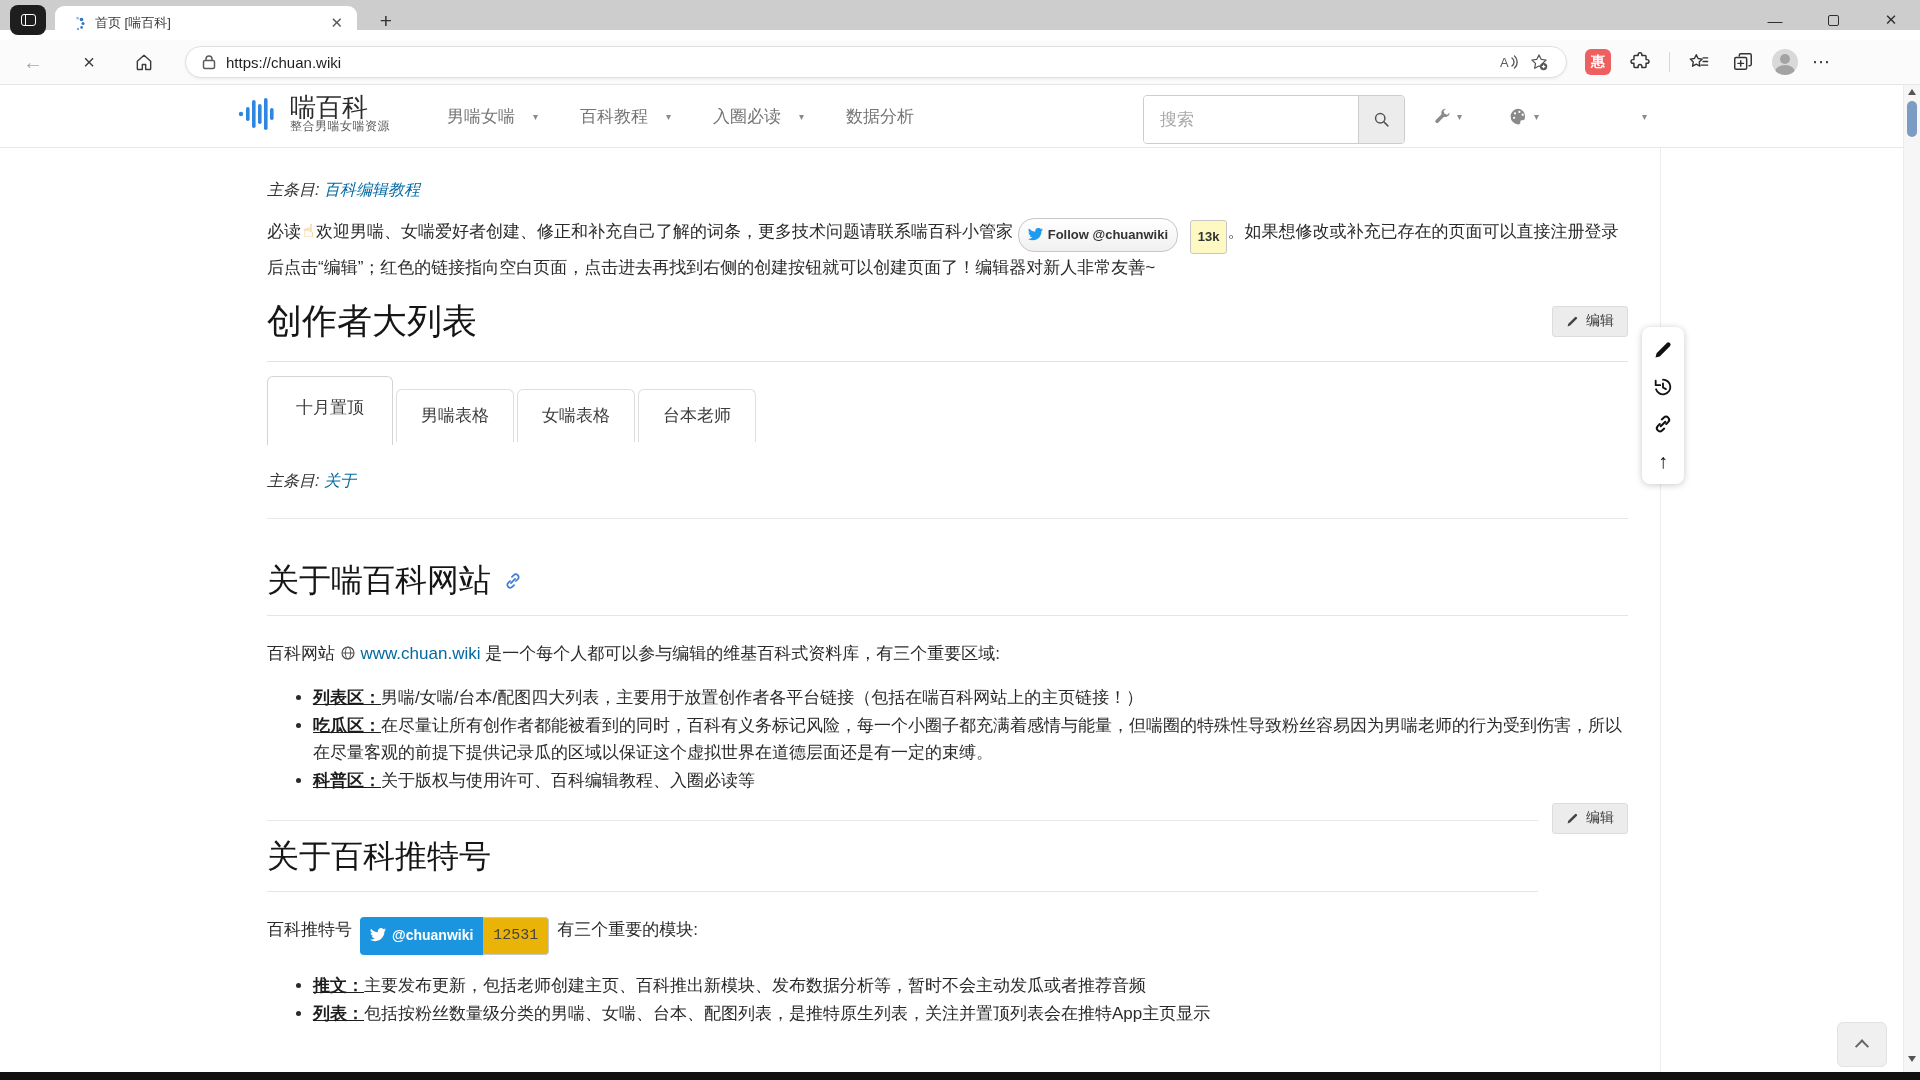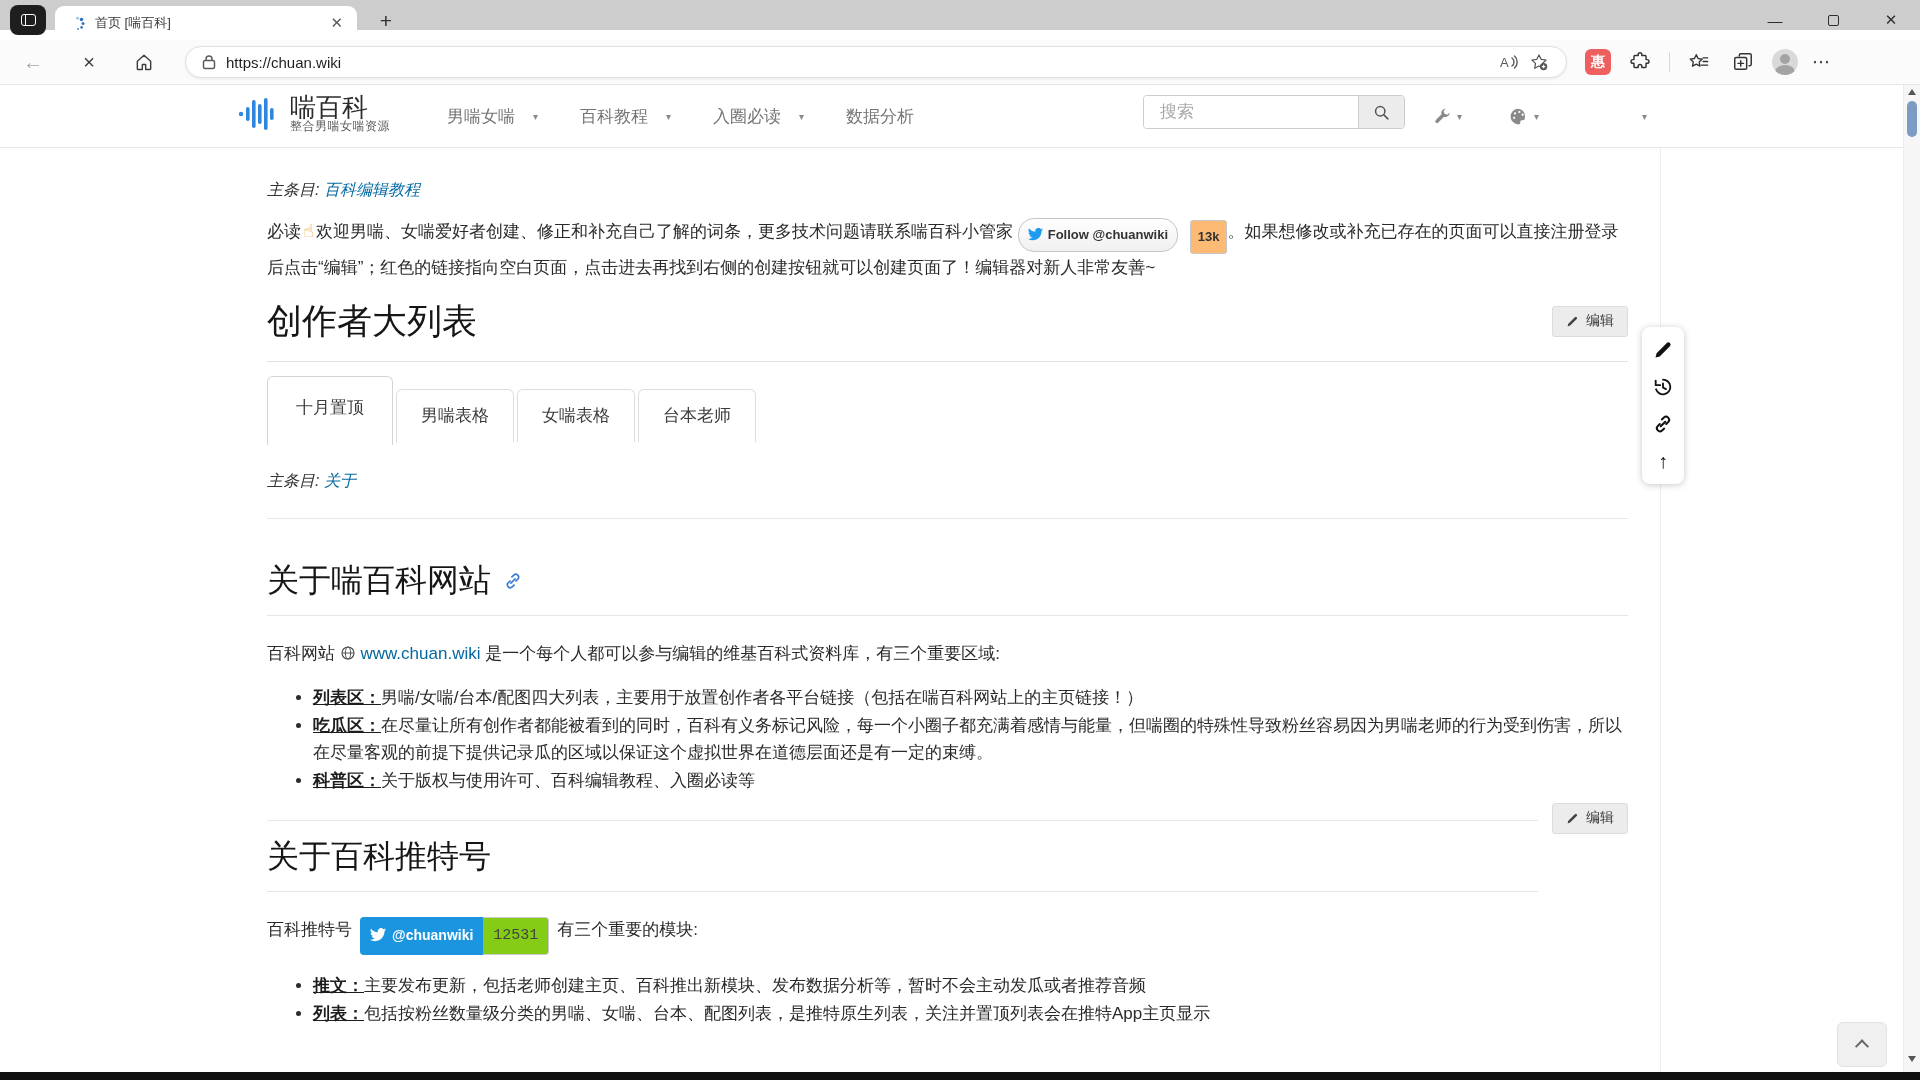--- a/index.html
+++ b/index.html
@@ -40,52 +40,52 @@
   .more-ico { font-size:18px; color:#3c3c3c; letter-spacing:1px; cursor:pointer; }
   
   .site-header { position:absolute; top:85px; left:0; width:1920px; height:63px; background:#fff; border-bottom:1px solid #e7e7e7; z-index:20; }
   .brand { position:absolute; left:238px; top:8px; display:flex; align-items:flex-end; cursor:pointer; }
   .brand-text { margin-left:14px; }
   .brand-title { font-size:26px; color:#2b2b2b; line-height:26px; }
   .brand-sub { font-size:12px; color:#5c5c5c; margin-top:-2px; letter-spacing:.5px; }
   .main-nav { position:absolute; left:447px; top:0; height:63px; display:flex; align-items:center; gap:42px; }
   .nav-item { font-size:17px; color:#757575; display:flex; align-items:center; gap:18px; cursor:pointer; white-space:nowrap;justify-content:center; }
   .caret { font-size:10px; color:#8a8a8a; }
-  .search-group { position:absolute; left:1143px; top:10px; height:34px; display:flex; border:1px solid #ccc; border-radius:4px; overflow:hidden; background:#fff; }
+  .search-group { position:absolute; left:1143px; top:10px; height:49px; display:flex; border:1px solid #ccc; border-radius:4px; overflow:hidden; background:#fff; }
   .search-input { width:214px; border:none; outline:none; font-size:17px; padding:0 16px; color:#333; font-family:inherit; }
   .search-input::placeholder { color:#a9a9a9; }
   .search-btn { width:46px; background:#ececec; border-left:1px solid #ccc; display:flex; align-items:center; justify-content:center; cursor:pointer; }
   .hdr-tool { position:absolute; top:0; height:63px; display:flex; align-items:center; gap:5px; cursor:pointer; }
   
   .article { position:absolute; top:148px; left:236px; width:1425px; height:932px; border-right:1px solid #ededed; padding:0 32px 20px 31px; overflow:hidden; background:#fff; }
   .hatnote { font-style:italic; font-size:16px; color:#333; margin-top:32px; }
   .hatnote a, .wiki-link { color:#0369a1; text-decoration:none; cursor:pointer; }
   .intro, .para, .blist li, .footer-line { font-size:17px; line-height:27px; color:#2a2a2a; }
   .intro { margin-top:16px; }
   .hand-ico { color:#f0a33c; font-style:normal; font-size:18px; padding:0 2px; font-family:"DejaVu Sans",sans-serif; }
   .follow-btn { display:inline-flex; align-items:center; gap:5px; border:1px solid #c6c6c6; border-radius:16px; background:linear-gradient(#ffffff,#f0f0f0); padding:2px 9px 3px; font-size:13px; font-weight:bold; color:#333; vertical-align:-4px; cursor:pointer; white-space:nowrap; }
-  .follow-count { display:inline-block; border:1px solid #c6c6c6; border-radius:3px; background:#fdba74; padding:2px 7px 3px; font-size:13px; font-weight:bold; color:#333; margin-left:7px; vertical-align:-4px; }
+  .follow-count { display:inline-block; border:1px solid #c6c6c6; border-radius:3px; background:#fef9c3; padding:2px 7px 3px; font-size:13px; font-weight:bold; color:#333; margin-left:7px; vertical-align:-4px; }
   .edit-btn { float:right; display:inline-flex; align-items:center; gap:7px; background:#ececec; border:1px solid #dcdcdc; border-radius:3px; padding:5px 13px 6px; font-size:14px; color:#3a3a3a; margin:8px 0 4px 14px; cursor:pointer; }
   .page-h1 { font-size:35px; font-weight:500; color:#161616; margin:14px 0 0; padding-bottom:16px; border-bottom:1px solid #e2e2e2; }
   .tabs-row { margin-top:14px; display:flex; align-items:flex-end; gap:3px; }
   .ctab { background:#fff; border:1px solid #dedede; border-bottom:none; border-radius:6px 6px 0 0; font-size:17px; color:#3c3c3c; cursor:pointer; white-space:nowrap; }
   .ctab.active { padding:19px 28px 26px; border-color:#d4d4d4; }
   .ctab.idle { padding:14px 24px 15px; margin-bottom:3px;text-align:right; }
   .hatnote.second { margin-top:26px; }
   hr.sep { border:none; border-top:1px solid #e8e8e8; margin:26px 0 0; }
   .section-h2 { font-size:32px; font-weight:500; color:#161616; margin:40px 0 0; padding-bottom:12px; border-bottom:1px solid #e5e5e5; display:flex; align-items:center; gap:12px; }
   .section-h2.tight { margin-top:14px; }
   .para { margin-top:24px; }
   ul.blist { margin:8px 0 0; padding-left:46px; }
   ul.blist li { margin:1px 0; }
   ul.blist ul { list-style:circle; margin:0; padding-left:42px; }
   .term { font-weight:bold; color:#1d1d1d;text-decoration:underline; }
   .tw-badge { display:inline-flex; align-items:stretch; vertical-align:-7px; margin:0 8px; cursor:pointer; }
   .tw-badge-main { display:flex; align-items:center; gap:6px; background:#1b95e0; color:#fff; font-weight:bold; font-size:14px; padding:4px 10px 5px; border-radius:4px 0 0 4px; }
-  .tw-badge-count { display:flex; align-items:center; background:#84cc16; border:1px solid #c9c9c9; border-left:none; border-radius:0 4px 4px 0; font-size:15px; color:#444; padding:4px 10px 5px; font-family:"Liberation Mono","DejaVu Sans Mono",monospace; }
+  .tw-badge-count { display:flex; align-items:center; background:#eab308; border:1px solid #c9c9c9; border-left:none; border-radius:0 4px 4px 0; font-size:15px; color:#444; padding:4px 10px 5px; font-family:"Liberation Mono","DejaVu Sans Mono",monospace; }
   
   .float-tools { position:absolute; left:1642px; top:327px; width:42px; background:#fff; border-radius:8px; box-shadow:0 1px 7px rgba(0,0,0,.22); padding:12px 0; display:flex; flex-direction:column; gap:15px; align-items:center; z-index:25; }
   .ft-ico { width:22px; height:22px; display:flex; align-items:center; justify-content:center; cursor:pointer; color:#111; font-size:20px; }
   .scrolltop-btn { position:absolute; left:1837px; top:1022px; width:50px; height:45px; background:#f0f0f0; border:1px solid #e2e2e2; border-radius:6px; display:flex; align-items:center; justify-content:center; cursor:pointer; z-index:26; }
   .chev-up { width:10px; height:10px; border-top:2px solid #666; border-right:2px solid #666; transform:rotate(-45deg) translate(-1px,1px); }
   .scrollbar { position:absolute; right:0; top:85px; width:17px; height:987px; background:#f6f6f6; border-left:1px solid #ececec; z-index:40; }
   .sb-thumb { position:absolute; top:16px; left:3px; width:10px; height:36px; background:#7c9cc4; border-radius:5px; cursor:pointer; }
   .sb-arrow { position:absolute; left:4px; width:0; height:0; border-left:4.5px solid transparent; border-right:4.5px solid transparent; cursor:pointer; }
   .sb-arrow.up { top:4px; border-bottom:6px solid #555; }
   .sb-arrow.down { bottom:10px; border-top:6px solid #555; }

